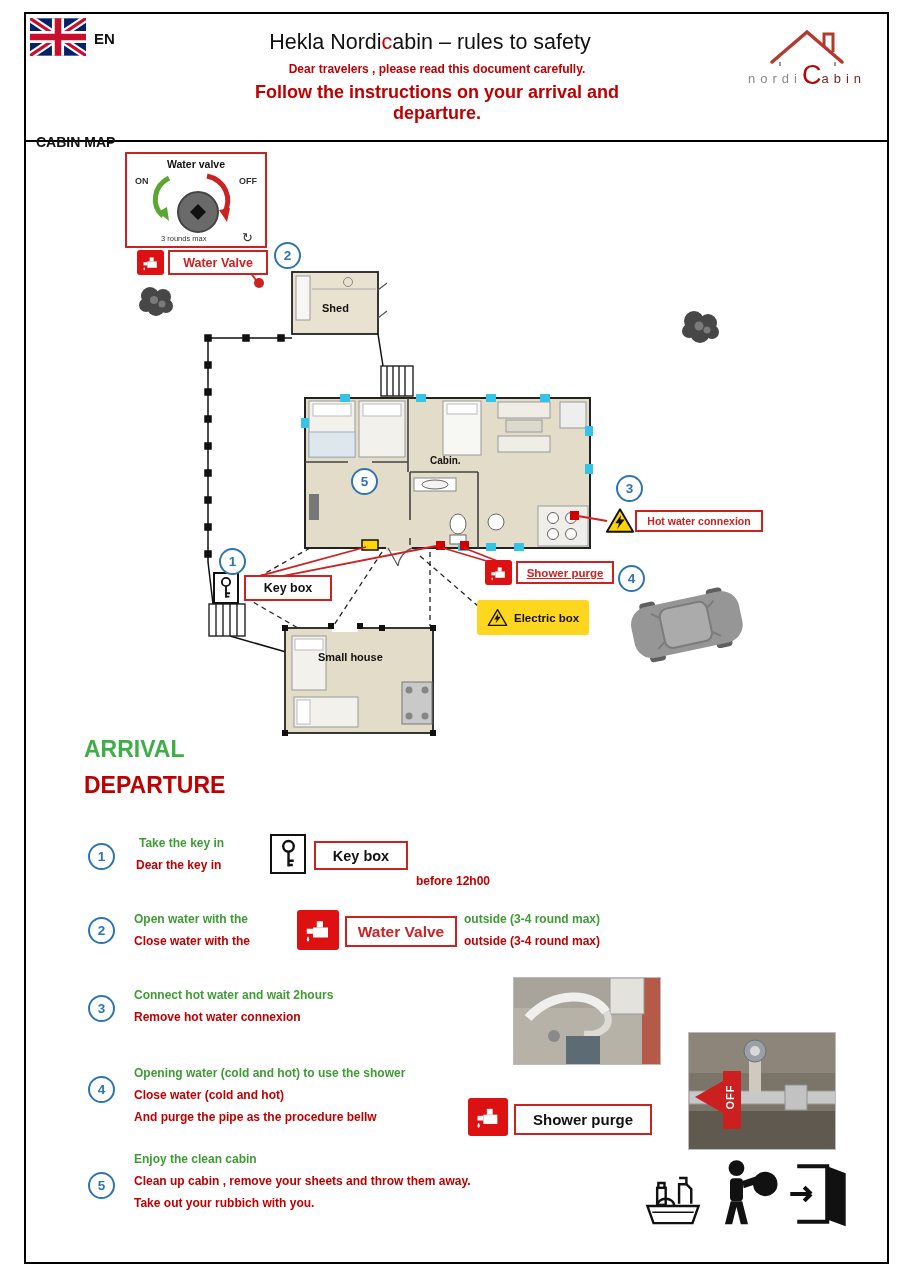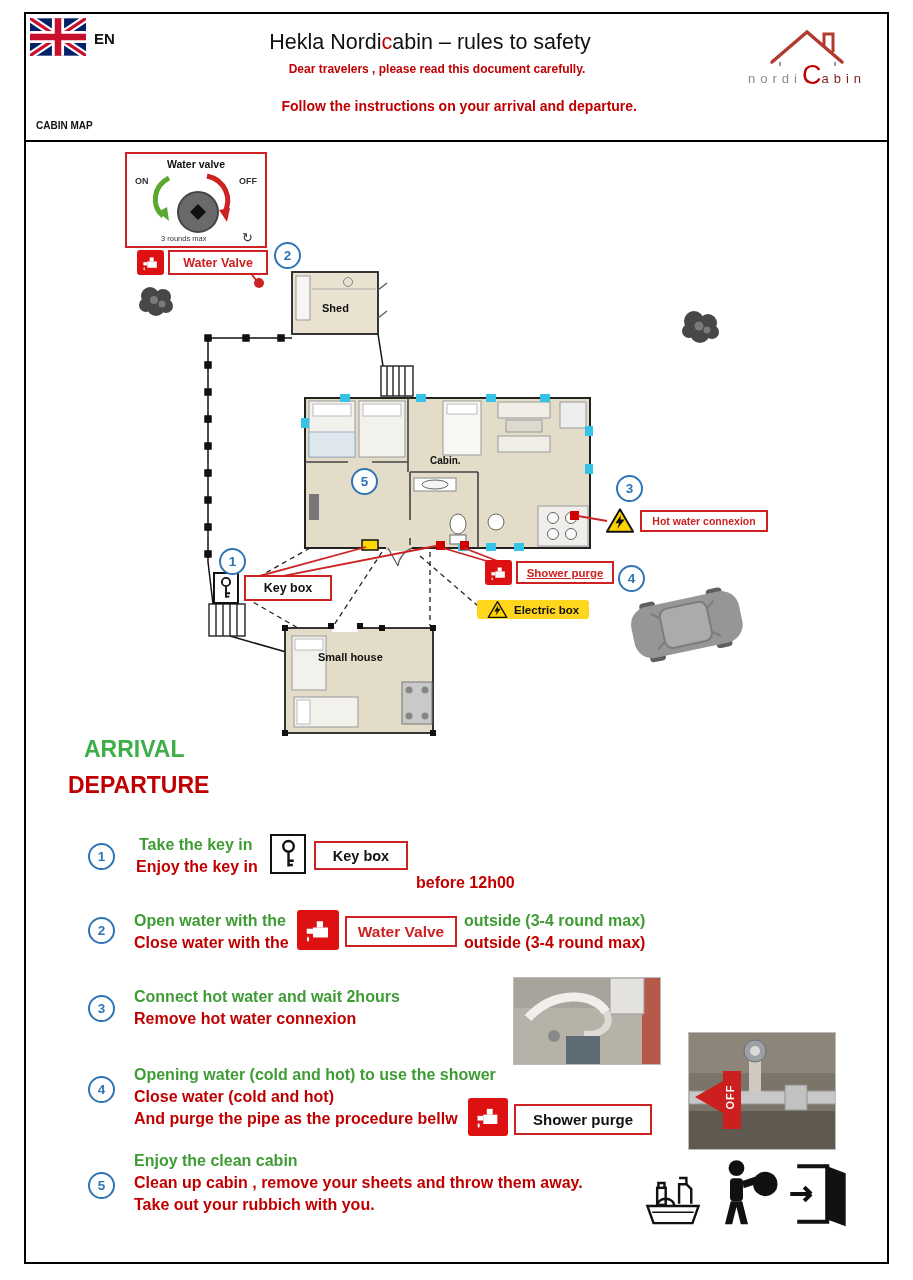--- a/index.html
+++ b/index.html
@@ -10,21 +10,21 @@
   .ov{z-index:3}
   .b{font-weight:bold}
   .red{color:#c00000}
   .green{color:#3f9c35}
   .frame{border:2px solid #000}
   .marker{width:27px;height:27px;border:2px solid #2e74b5;border-radius:50%;background:#fff;
           color:#2e74b5;font-weight:bold;font-size:13.5px;display:flex;align-items:center;justify-content:center;z-index:4}
   .lbl{border:2px solid #cc2222;background:#fff;display:flex;align-items:center;justify-content:center;font-weight:bold}
   .ficon{background:#dd1111;border-radius:3px;display:flex;align-items:center;justify-content:center}
   .kicon{border:2px solid #111;background:#fff;display:flex;align-items:center;justify-content:center}
-  .steptxt{font-size:16px;font-weight:bold;white-space:nowrap}
+  .steptxt{font-size:12px;font-weight:bold;white-space:nowrap}
   .photo{overflow:hidden;border:1px solid #bbb;background:#999}
   svg{display:block}
 </style>
 </head>
 <body>
 
 <div class="page">
 
   <div class="abs frame" style="left:24px;top:12px;width:865px;height:1252px"></div>
   <div class="abs" style="left:24px;top:140px;width:865px;border-top:2px solid #000"></div>
@@ -35,36 +35,36 @@
       <path d="M0,0 L60,40 M60,0 L0,40" stroke="#fff" stroke-width="8"></path>
       <path d="M0,0 L60,40 M60,0 L0,40" stroke="#C8102E" stroke-width="3.5"></path>
       <path d="M30,0 V40 M0,20 H60" stroke="#fff" stroke-width="13"></path>
       <path d="M30,0 V40 M0,20 H60" stroke="#C8102E" stroke-width="7"></path>
     </svg>
   </div>
   <div class="abs b" style="left:94px;top:30px;font-size:15px">EN</div>
 
   <div class="abs" style="left:230px;top:30px;width:400px;text-align:center;font-size:21.5px"><span>Hekla Nordi</span><span class="red">c</span><span>abin – rules to safety</span></div>
   <div class="abs red b" style="left:237px;top:62px;width:400px;text-align:center;font-size:12px">Dear travelers , please read this document carefully.</div>
-  <div class="abs red b" style="left:237px;top:98px;width:400px;text-align:right;font-size:14px">Follow the instructions on your arrival and departure.</div>
+  <div class="abs red b" style="left:237px;top:82px;width:400px;text-align:center;font-size:18px">Follow the instructions on your arrival and departure.</div>
 
   <div class="abs" style="left:728px;top:24px;width:158px;height:74px">
     <svg class="abs" style="left:34px;top:0" width="90" height="42" viewBox="0 0 90 42">
       <path d="M10,38 L45,8 L80,38" stroke="#b23a2e" stroke-width="3.5" fill="none" stroke-linecap="round"></path>
       <path d="M62,22 V10 H71 V28" stroke="#b23a2e" stroke-width="3" fill="none"></path>
       <path d="M18,38 V60 M73,38 V60" stroke="#9a9a9a" stroke-width="2"></path>
     </svg>
     <div class="abs" style="left:0;top:40px;width:158px;display:flex;align-items:flex-end;justify-content:center">
       <span style="color:#8a8a8a;font-size:13px;letter-spacing:5px">nordi</span>
       <span style="color:#c00000;font-size:27px;line-height:22px">C</span>
       <span style="color:#7f1d1d;font-size:13px;letter-spacing:5px">abin</span>
     </div>
   </div>
 
-  <div class="abs b" style="left:36px;top:120px;font-size:10px">CABIN MAP</div>
+  <div class="abs b" style="left:36px;top:134px;font-size:14px">CABIN MAP</div>
 
   <svg class="abs" style="left:0;top:0;z-index:1" width="913" height="1280" viewBox="0 0 913 1280">
 
     <g stroke="#111" stroke-width="1.5" fill="#111">
       <path d="M292,338 L208,338 L208,562" fill="none"></path>
       <rect x="205" y="335" width="6" height="6"></rect>
         <rect x="205" y="362" width="6" height="6"></rect>
       <rect x="205" y="389" width="6" height="6"></rect>
         <rect x="205" y="416" width="6" height="6"></rect>
       <rect x="205" y="443" width="6" height="6"></rect>
@@ -268,21 +268,21 @@
     <div class="lbl" style="width:100px;height:25px;font-size:12.5px;color:#cc2222">Water Valve</div>
   </div>
   <div class="abs ov marker" style="left:274px;top:242px">2</div>
 
   <div class="abs ov b" style="left:322px;top:302px;font-size:11px">Shed</div>
   <div class="abs ov b" style="left:430px;top:455px;font-size:10px">Cabin.</div>
   <div class="abs ov b" style="left:318px;top:651px;font-size:11px">Small house</div>
   <div class="abs ov marker" style="left:351px;top:468px">5</div>
 
   <div class="abs ov marker" style="left:616px;top:475px">3</div>
-  <div class="abs ov" style="left:605px;top:507px;display:flex;gap:5px;align-items:center">
+  <div class="abs ov" style="left:605px;top:507px;display:flex;align-items:center">
     <svg width="30" height="27" viewBox="0 0 32 28">
       <polygon points="16,2 30,26 2,26" fill="#ffd400" stroke="#111" stroke-width="2" stroke-linejoin="round"></polygon>
       <polygon points="17,8 11,17 15,17 13,23 21,13 16.5,13" fill="#111"></polygon>
     </svg>
     <div class="lbl" style="width:128px;height:22px;font-size:10.5px;color:#cc2222">Hot water connexion</div>
   </div>
 
   <div class="abs ov marker" style="left:219px;top:548px">1</div>
   <div class="abs ov" style="left:213px;top:572px;display:flex;gap:5px;align-items:center">
     <div class="kicon" style="width:26px;height:32px">
@@ -300,34 +300,34 @@
           <rect x="8" y="8" width="12" height="8"></rect>
           <path d="M8,9 H3 V13 H8 z"></path>
           <rect x="11" y="3" width="5" height="5"></rect>
           <path d="M4,15 q2,2.8 0,4.4 q-2,-1.6 0,-4.4"></path>
         </svg>
     </div>
     <div class="lbl" style="width:98px;height:23px;font-size:11.5px;color:#cc2222;text-decoration:underline">Shower purge</div>
   </div>
   <div class="abs ov marker" style="left:618px;top:565px">4</div>
 
-  <div class="abs ov" style="left:477px;top:600px;background:#ffd61e;border-radius:3px;display:flex;align-items:center;gap:6px;padding:0 10px">
+  <div class="abs ov" style="left:477px;top:600px;background:#ffd61e;border-radius:3px;display:flex;align-items:center;gap:6px;padding:8px 10px">
     <svg width="21" height="19" viewBox="0 0 32 28">
       <polygon points="16,2 30,26 2,26" fill="#ffd400" stroke="#111" stroke-width="2" stroke-linejoin="round"></polygon>
       <polygon points="17,8 11,17 15,17 13,23 21,13 16.5,13" fill="#111"></polygon>
     </svg>
     <span class="b" style="font-size:11.5px">Electric box</span>
   </div>
 
   <div class="abs b" style="left:84px;top:736px;font-size:23px;color:#3fae49">ARRIVAL</div>
-  <div class="abs b" style="left:68px;top:772px;font-size:23px;color:#c00000">DEPARTURE</div>
+  <div class="abs b" style="left:84px;top:772px;font-size:23px;color:#c00000">DEPARTURE</div>
 
   <div class="abs marker" style="left:88px;top:843px">1</div>
   <div class="abs steptxt green" style="left:139px;top:836px">Take the key in</div>
-  <div class="abs steptxt red" style="left:136px;top:858px">Enjoy the key in</div>
+  <div class="abs steptxt red" style="left:136px;top:858px">Dear the key in</div>
   <div class="abs kicon" style="left:270px;top:834px;width:36px;height:40px">
     <svg width="23" height="32" viewBox="0 0 24 32" fill="none" stroke="#111" stroke-width="2.5">
       <circle cx="12" cy="8" r="5.5"></circle>
         <path d="M12,13.5 V29 M12,23 H17.5 M12,27.5 H16.5"></path>
     </svg>
   </div>
   <div class="abs lbl" style="left:314px;top:841px;width:94px;height:29px;font-size:14.5px;color:#111">Key box</div>
   <div class="abs steptxt red" style="left:416px;top:874px">before 12h00</div>
 
   <div class="abs marker" style="left:88px;top:917px">2</div>

